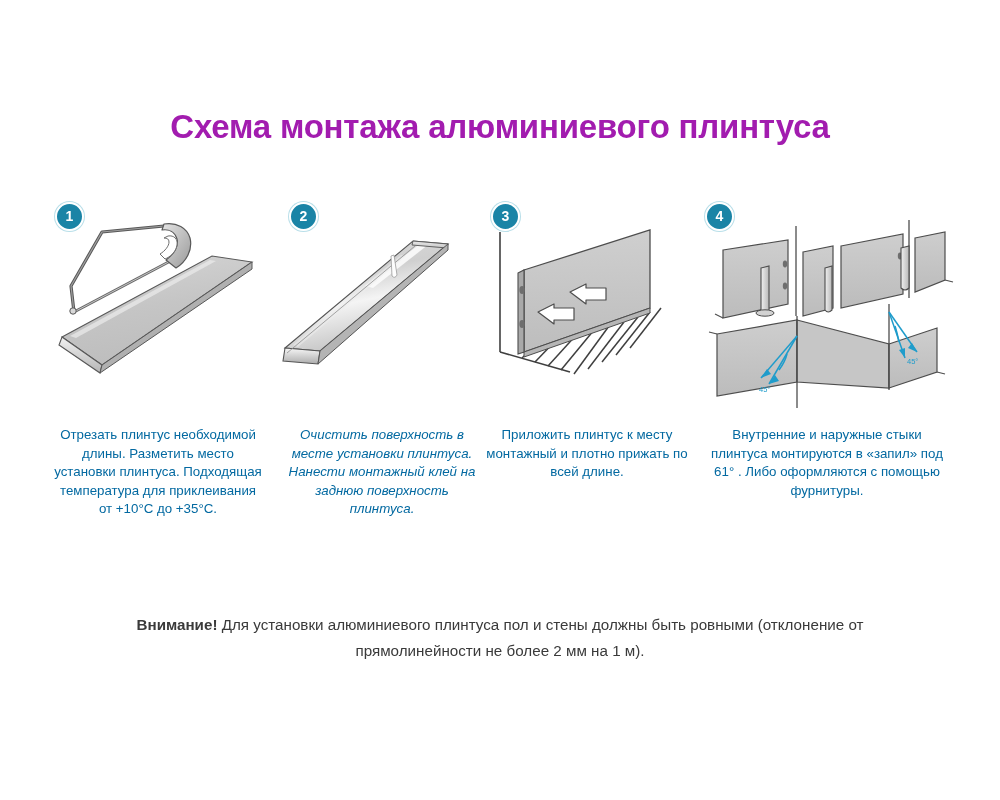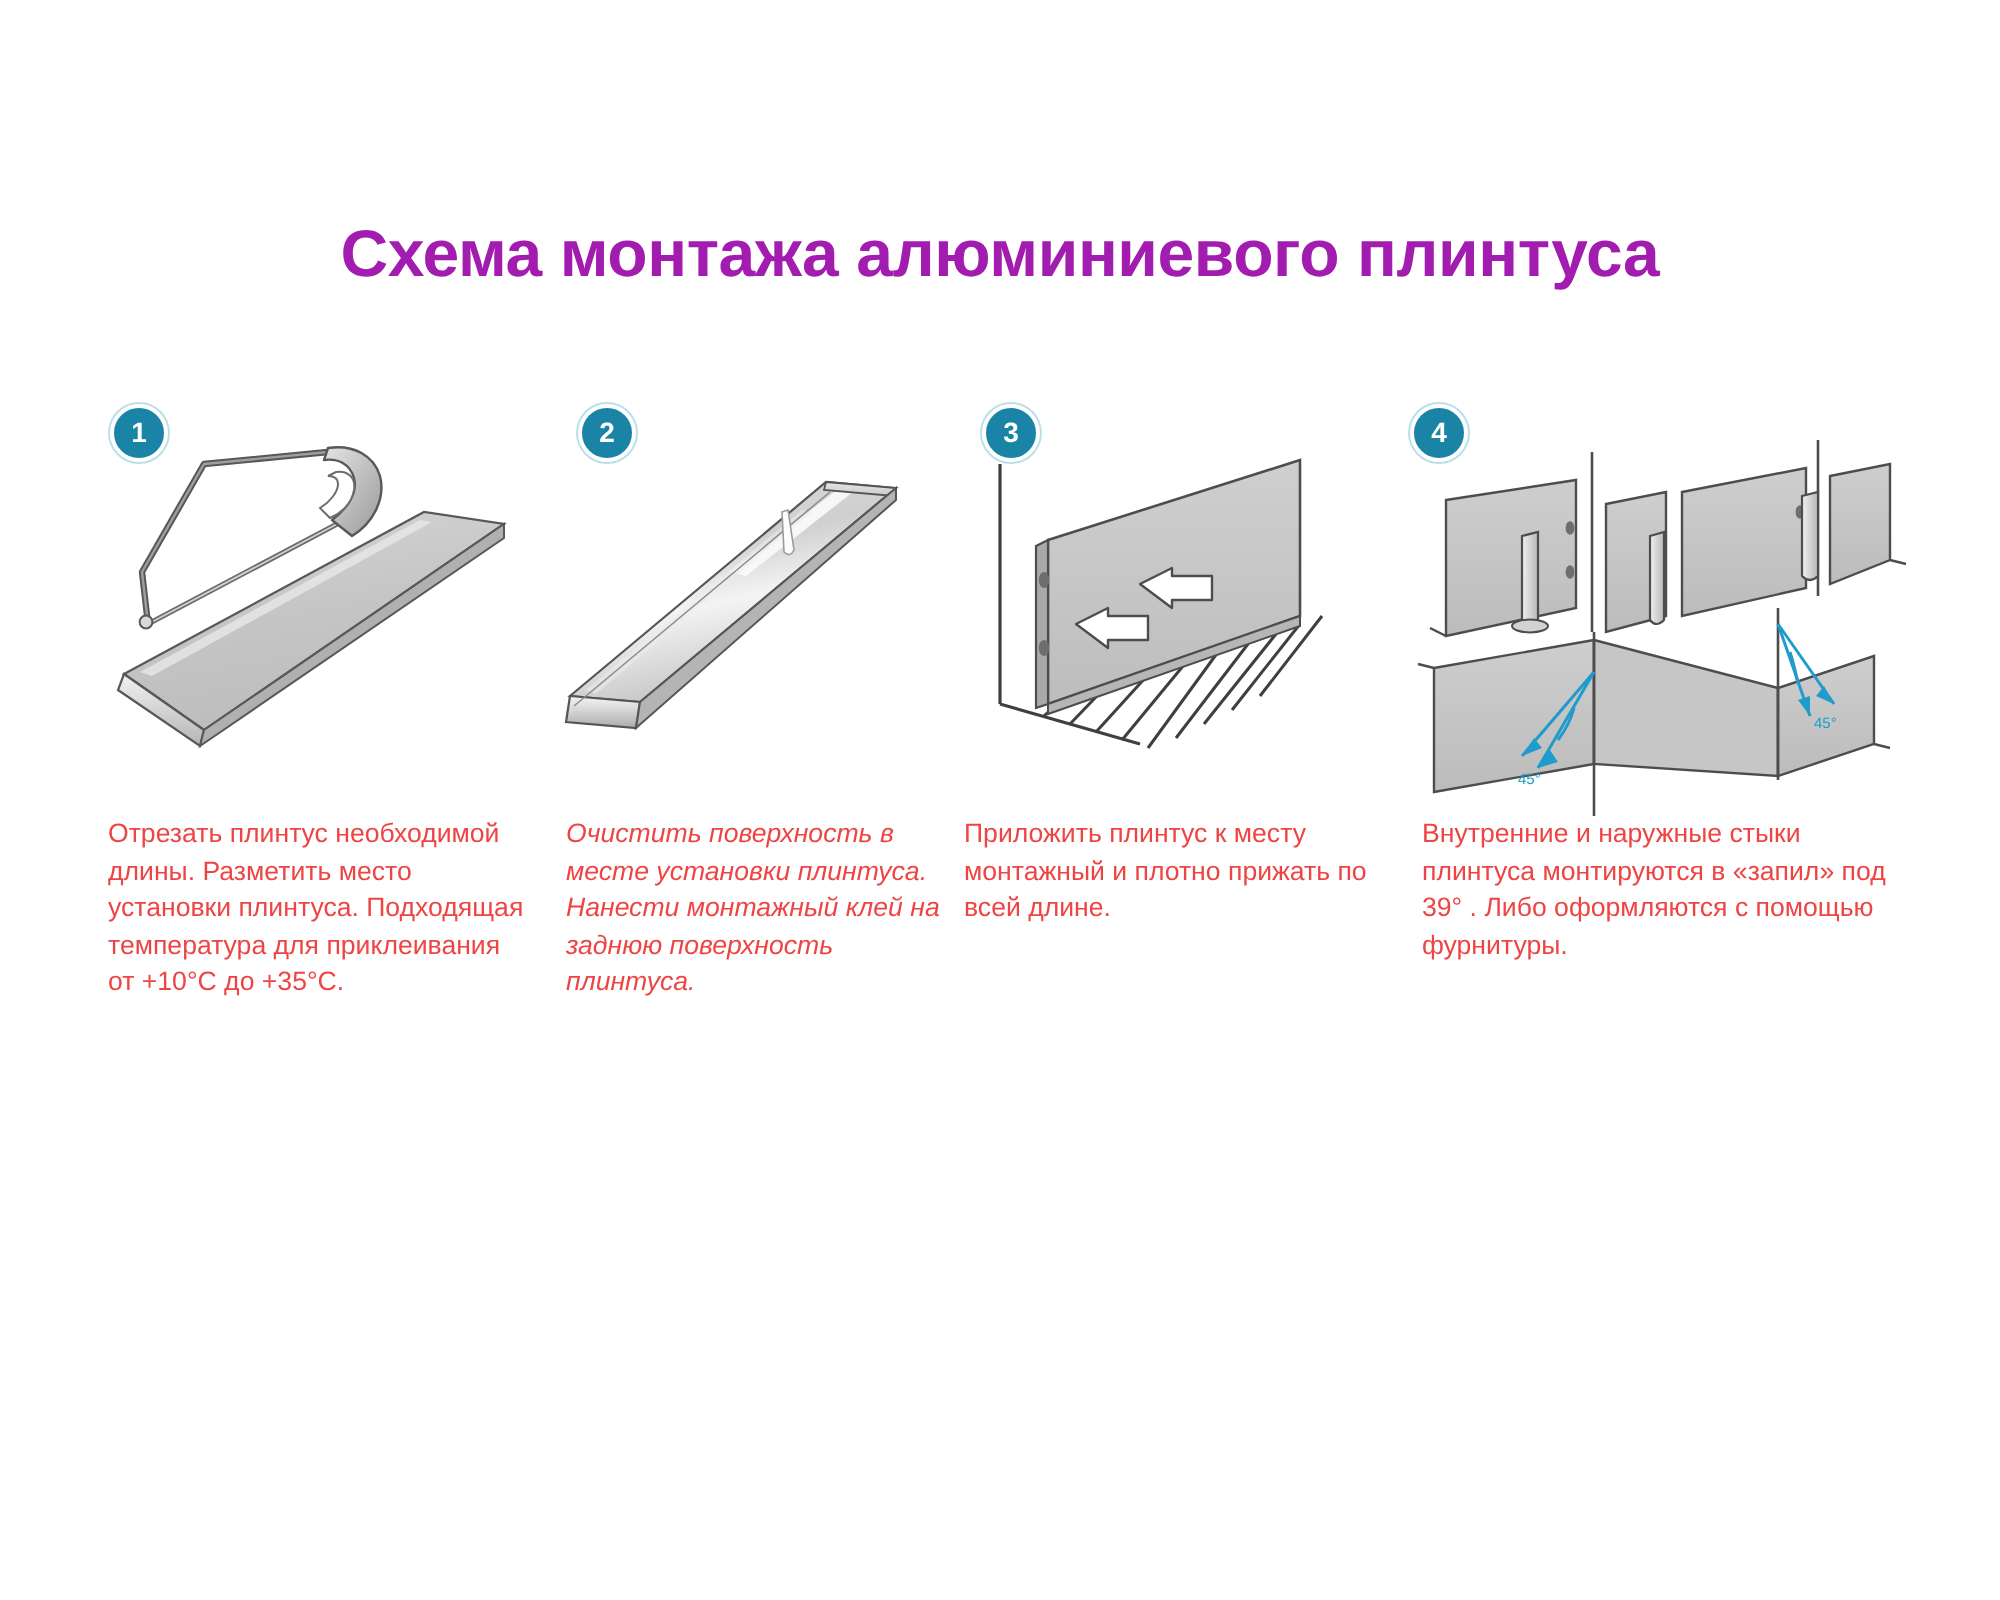--- a/index.html
+++ b/index.html
@@ -79,25 +79,25 @@
     position: absolute;
     top: 16px;
     left: 0;
     width: 100%;
     height: 200px;
     pointer-events: none;
   }
 
   .caption {
     position: absolute;
-    top: 212px;
+    top: 230px;
     font-size: 13.3px;
     line-height: 18.6px;
-    text-align: left;
-    color: #ef4444;
+    text-align: center;
+    color: #0369a1;
   }
   .cap-1 { left: 14px;  width: 208px; }
   .cap-2 { left: 10px;  width: 198px; font-style: italic; }
   .cap-3 { left: 4px;   width: 210px; }
   .cap-4 { left: 18px;  width: 232px; }
 
   
   .note {
     position: absolute;
     top: 612px;
@@ -313,19 +313,22 @@
             <path d="M196,100 L224,140"></path>
             <path d="M196,100 L212,146"></path>
             <path d="M206,130 Q204,120 202,114"></path>
           </g>
           <polygon points="224,140 215,136 219,131" fill="#1f9ccb"></polygon>
           <polygon points="212,146 206,138 212,136" fill="#1f9ccb"></polygon>
           <text x="214" y="152" font-family="Liberation Sans, sans-serif" font-size="7.5" fill="#1f9ccb">45°</text>
         </g>
       </svg>
 
-      <div class="caption cap-4">Внутренние и наружные стыки плинтуса монтируются в «запил» под 39° . Либо оформляются с помощью фурнитуры.</div>
+      <div class="caption cap-4">Внутренние и наружные стыки плинтуса монтируются в «запил» под 61° . Либо оформляются с помощью фурнитуры.</div>
     </div>
 
   </div>
 
+  <div class="note">
+    <b>Внимание!</b><span> Для установки алюминиевого плинтуса пол и стены должны быть ровными (отклонение от прямолинейности не более 2 мм на 1 м).</span>
+  </div>
 
 </div>
 
 </body></html>

